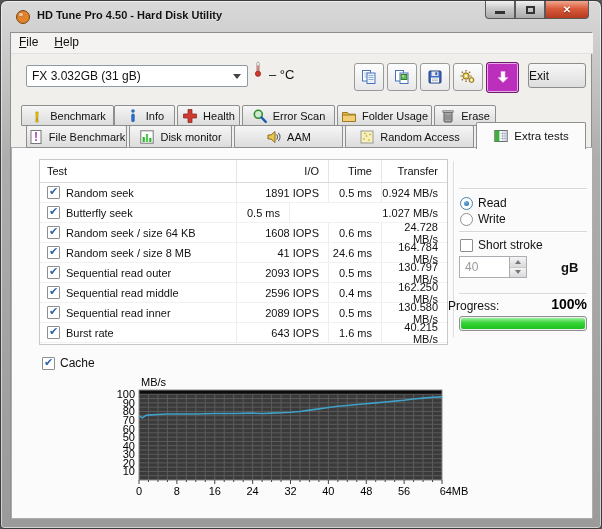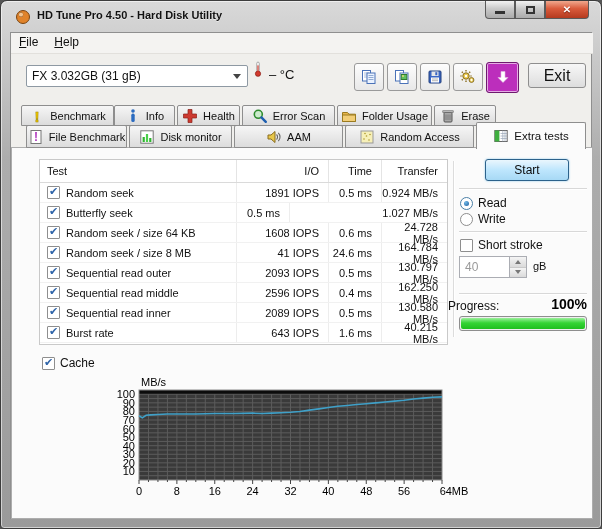--- a/index.html
+++ b/index.html
@@ -32,21 +32,21 @@
   .combo-arrow{position:absolute;right:6px;top:8px;width:0;height:0;border-left:4px solid transparent;
     border-right:4px solid transparent;border-top:5px solid #444;}
   .thermo{position:absolute;left:249px;top:60px;width:16px;height:24px;}
   .temp-text{position:absolute;left:268px;top:66px;font-size:13px;color:#111;}
   .tool-btns{position:absolute;left:353px;top:59px;height:34px;display:flex;align-items:center;}
   .tool-btn{width:30px;height:28px;margin-right:3px;border:1px solid #9A9A9A;border-radius:3px;
     background:linear-gradient(#FDFDFD,#E8E8E8);display:flex;align-items:center;justify-content:center;}
   .tool-btn.active{width:33px;height:31px;background:#BC2EBC;border:1px solid #6E1A6E;
     box-shadow:inset 0 0 0 1px rgba(255,255,255,.6);}
   .exit-btn{position:absolute;left:527px;top:62px;width:58px;height:25px;border:1px solid #8E8E8E;border-radius:3px;
-    background:linear-gradient(#F7F7F7,#DDDDDD);font-size:16px;color:#111;display:flex;align-items:center;justify-content:center;}
+    background:linear-gradient(#F7F7F7,#DDDDDD);font-size:12px;color:#111;display:flex;align-items:center;justify-content:flex-start;}
   
   .tab{position:absolute;display:flex;align-items:center;justify-content:center;gap:5px;font-size:11px;color:#111;
     background:linear-gradient(#F6F6F6,#DCDCDC);border:1px solid #8E8E8E;border-radius:2px 2px 0 0;}
   .tab-row1 .tab{top:104px;height:21px;}
   .tab-row2 .tab{top:124px;height:23px;z-index:3;}
   .tab.active{background:#FBFBFB;top:121px;height:27px;z-index:4;border-bottom:none;font-size:11.5px;}
   .panel{position:absolute;left:10px;top:146px;width:582px;height:372px;background:#FBFBFB;border:1px solid #ADADAD;z-index:2;}
   
   .res-table{position:absolute;left:38px;top:158px;width:409px;height:186px;background:#fff;border:1px solid #C9C9C9;font-size:11px;color:#111;z-index:3;}
   .t-head{display:flex;height:23px;align-items:center;border-bottom:1px solid #DADADA;}
@@ -70,21 +70,21 @@
   .radio.sel{border-color:#4A7FA6;}
   .radio.sel::after{content:"";position:absolute;left:3px;top:3px;width:5px;height:5px;border-radius:50%;
     background:radial-gradient(circle at 35% 30%,#6FB9E8,#1F5E9E);}
   .spinner{position:absolute;left:458px;top:255px;width:68px;height:22px;z-index:3;border:1px solid #ABADB3;background:#fff;display:flex;}
   .spin-val{flex:1;font-size:12px;color:#9a9a9a;padding:3px 0 0 5px;}
   .spin-btns{width:17px;display:flex;flex-direction:column;border-left:1px solid #ABADB3;}
   .spin-up,.spin-dn{flex:1;background:linear-gradient(#F4F4F4,#DADADA);display:flex;align-items:center;justify-content:center;}
   .spin-up{border-bottom:1px solid #C9C9C9;}
   .arrow-up{width:0;height:0;border-left:3px solid transparent;border-right:3px solid transparent;border-bottom:4px solid #777;}
   .arrow-dn{width:0;height:0;border-left:3px solid transparent;border-right:3px solid transparent;border-top:4px solid #777;}
-  .unit-label{position:absolute;left:532px;top:259px;z-index:3;font-size:11px;color:#111;}
+  .unit-label{position:absolute;left:560px;top:259px;z-index:3;font-size:13px;color:#111;font-weight:bold;}
   .progress-label{position:absolute;left:447px;top:298px;z-index:3;font-size:12px;color:#111;}
   .progress-value{position:absolute;left:458px;top:295px;width:128px;text-align:right;z-index:3;font-size:14px;font-weight:bold;color:#000;}
   .progress-bar{position:absolute;left:458px;top:315px;width:128px;height:15px;z-index:3;border:1px solid #8E8E8E;border-radius:3px;background:#EFEFEF;padding:1px;}
   .progress-fill{height:100%;border-radius:2px;background:linear-gradient(#9BEF9B,#35D435 45%,#1FBF1F);}
   .cache-row{left:41px;top:355px;}
   
   .chart-wrap{position:absolute;left:98px;top:372px;z-index:3;}
   .icon{display:inline-flex;width:16px;height:16px;flex:none;}
   .icon svg{width:100%;height:100%;}
 </style>
@@ -378,23 +378,20 @@
             <span>Burst rate</span>
           </div>
           <div class="c-io">643 IOPS</div>
           <div class="c-time">1.6 ms</div>
           <div class="c-tr">40.215 MB/s</div>
         </div>
       </div>
   </div>
 
   <div class="vsep"></div>
-  <div class="start-btn">
-      <span>Start</span>
-    </div>
   <div class="hsep" style="top:187px"></div>
 
   <div class="radio-row" style="left:459px;top:195px">
     <span class="radio sel" id="radio-read"></span>
     <span>Read</span>
   </div>
   <div class="radio-row" style="left:459px;top:211px">
     <span class="radio" id="radio-write"></span>
     <span>Write</span>
   </div>

